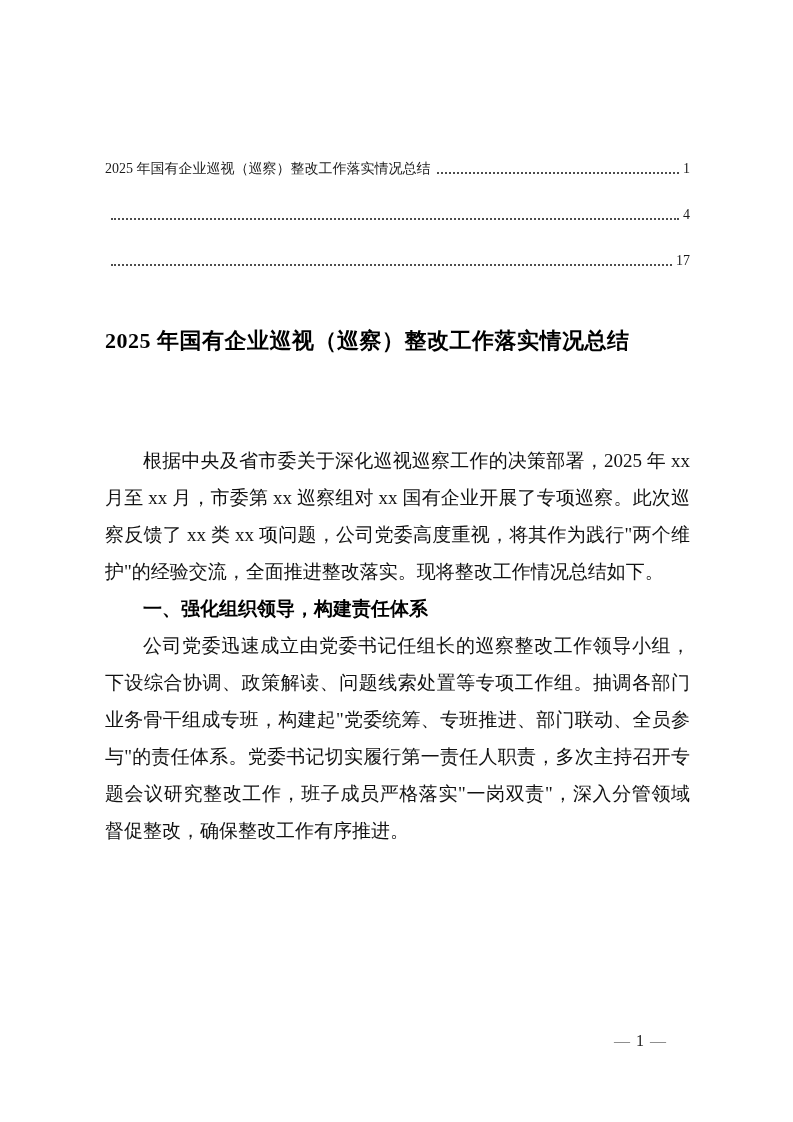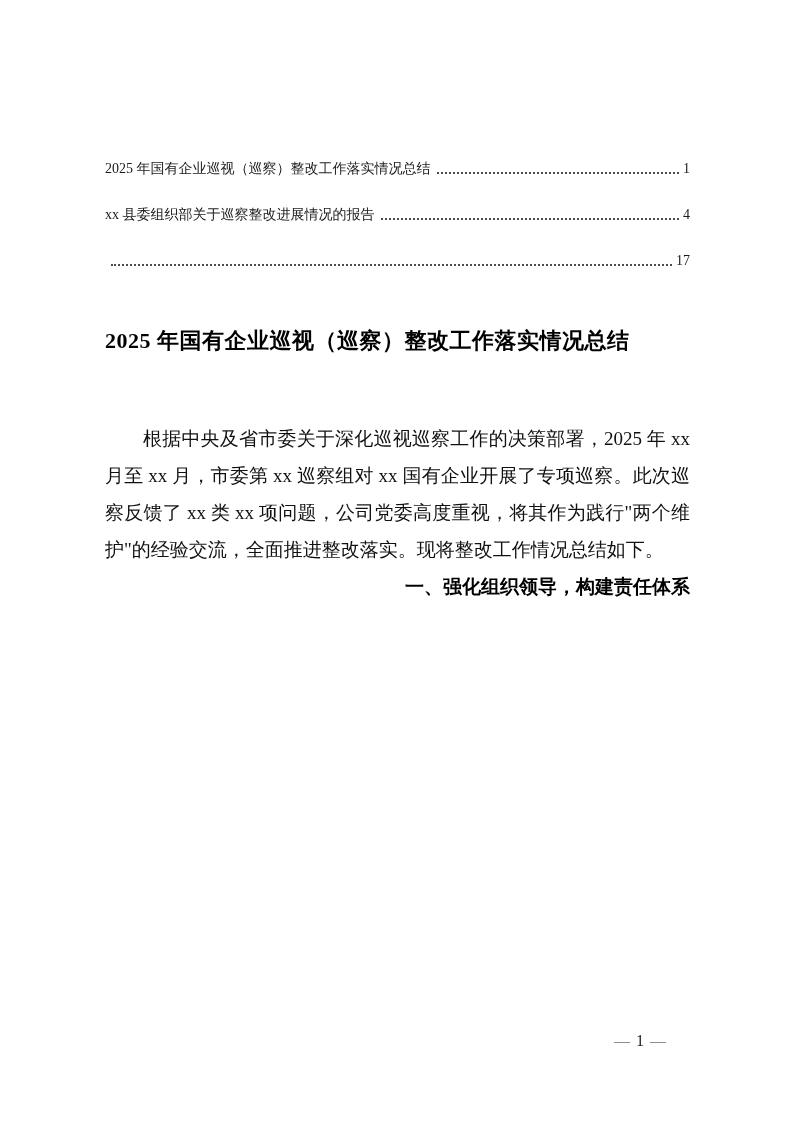--- a/index.html
+++ b/index.html
@@ -55,41 +55,41 @@
     line-height: 28px;
     font-weight: 700;
     letter-spacing: 0.5px;
     color: #000000;
     font-family: "Liberation Serif", serif;
   }
 
   
   .body-text {
     position: absolute;
-    top: 420px;
+    top: 442px;
     left: 105px;
     width: 585px;
     font-size: 19px;
     line-height: 37px;
     text-align: justify;
     color: #111111;
   }
   .body-text p {
     margin: 0;
     text-indent: 2em;
   }
   .section-heading {
     margin: 0;
     text-indent: 2em;
     font-size: 19px;
     line-height: 37px;
     font-weight: 700;
     color: #000000;
     font-family: "Liberation Sans", sans-serif;
-    text-align: right;
+    text-align: left;
   }
 
   
   .footer {
     position: absolute;
     top: 1031px;
     right: 121px;
     font-size: 16px;
     line-height: 20px;
     color: #222222;
@@ -105,34 +105,34 @@
 
 <div class="page">
 
   <nav class="toc">
     <div class="toc-row">
       <span class="toc-title">2025 年国有企业巡视（巡察）整改工作落实情况总结</span>
       <span class="toc-leader"></span>
       <span class="toc-page">1</span>
     </div>
     <div class="toc-row">
-      <span class="toc-title">xx 县委组织部关于巡察整改进展情况的报告</span>
       <span class="toc-leader"></span>
       <span class="toc-page">4</span>
     </div>
     <div class="toc-row">
       <span class="toc-leader"></span>
       <span class="toc-page">17</span>
     </div>
   </nav>
 
   <h1 class="doc-title">2025 年国有企业巡视（巡察）整改工作落实情况总结</h1>
 
   <div class="body-text">
     <p>根据中央及省市委关于深化巡视巡察工作的决策部署，2025 年 xx 月至 xx 月，市委第 xx 巡察组对 xx 国有企业开展了专项巡察。此次巡察反馈了 xx 类 xx 项问题，公司党委高度重视，将其作为践行"两个维护"的经验交流，全面推进整改落实。现将整改工作情况总结如下。</p>
     <h2 class="section-heading">一、强化组织领导，构建责任体系</h2>
+    <p>公司党委迅速成立由党委书记任组长的巡察整改工作领导小组，下设综合协调、政策解读、问题线索处置等专项工作组。抽调各部门业务骨干组成专班，构建起"党委统筹、专班推进、部门联动、全员参与"的责任体系。党委书记切实履行第一责任人职责，多次主持召开专题会议研究整改工作，班子成员严格落实"一岗双责"，深入分管领域督促整改，确保整改工作有序推进。</p>
   </div>
 
   <div class="footer">
     <span class="dash">—</span><span>1</span><span class="dash">—</span>
   </div>
 
 </div>
 
 </body></html>

